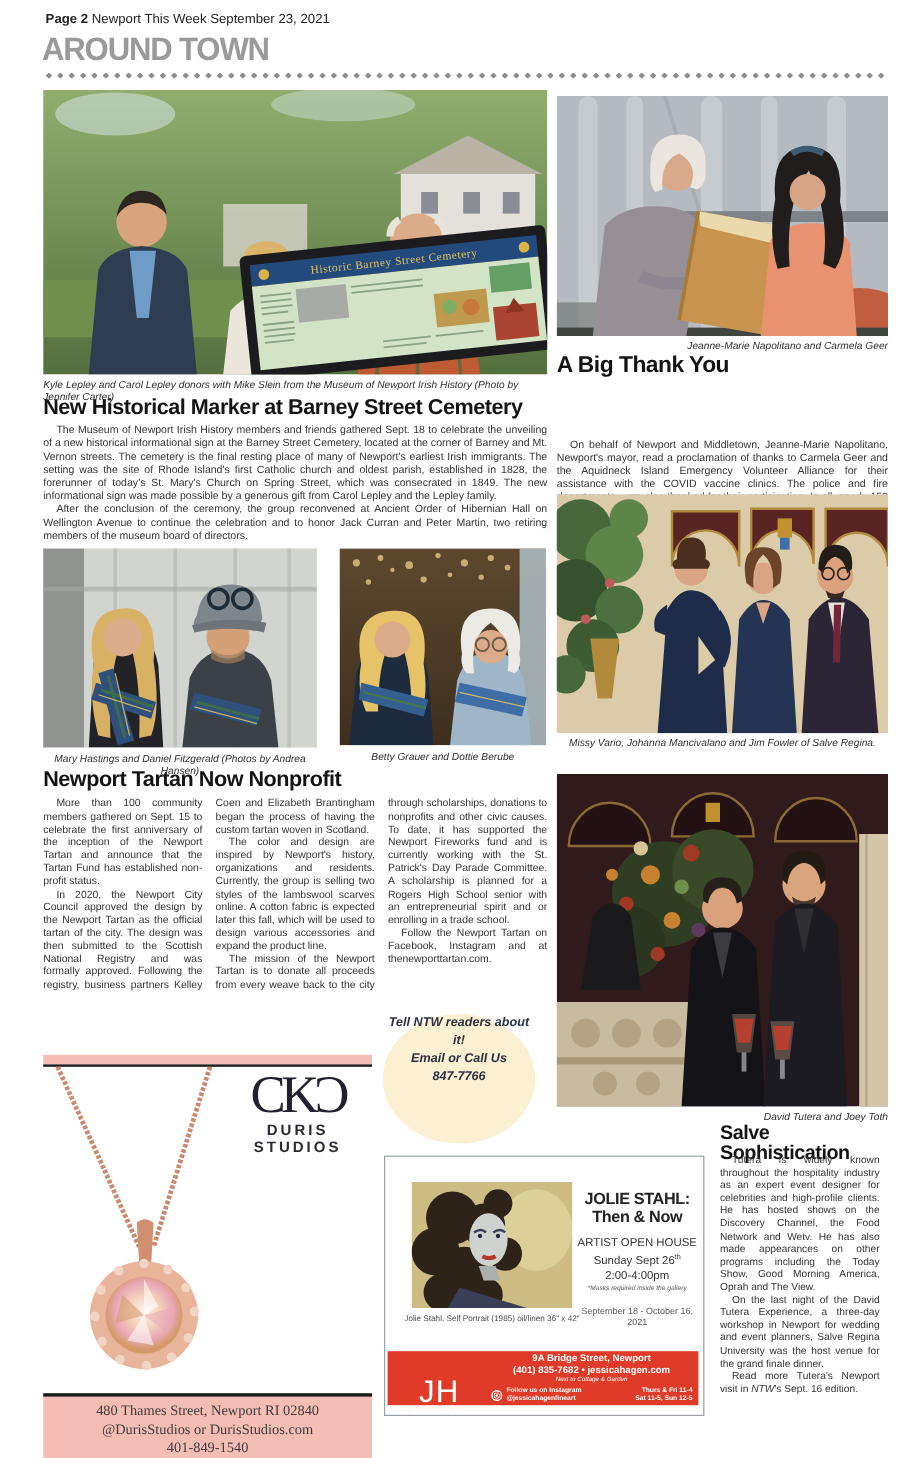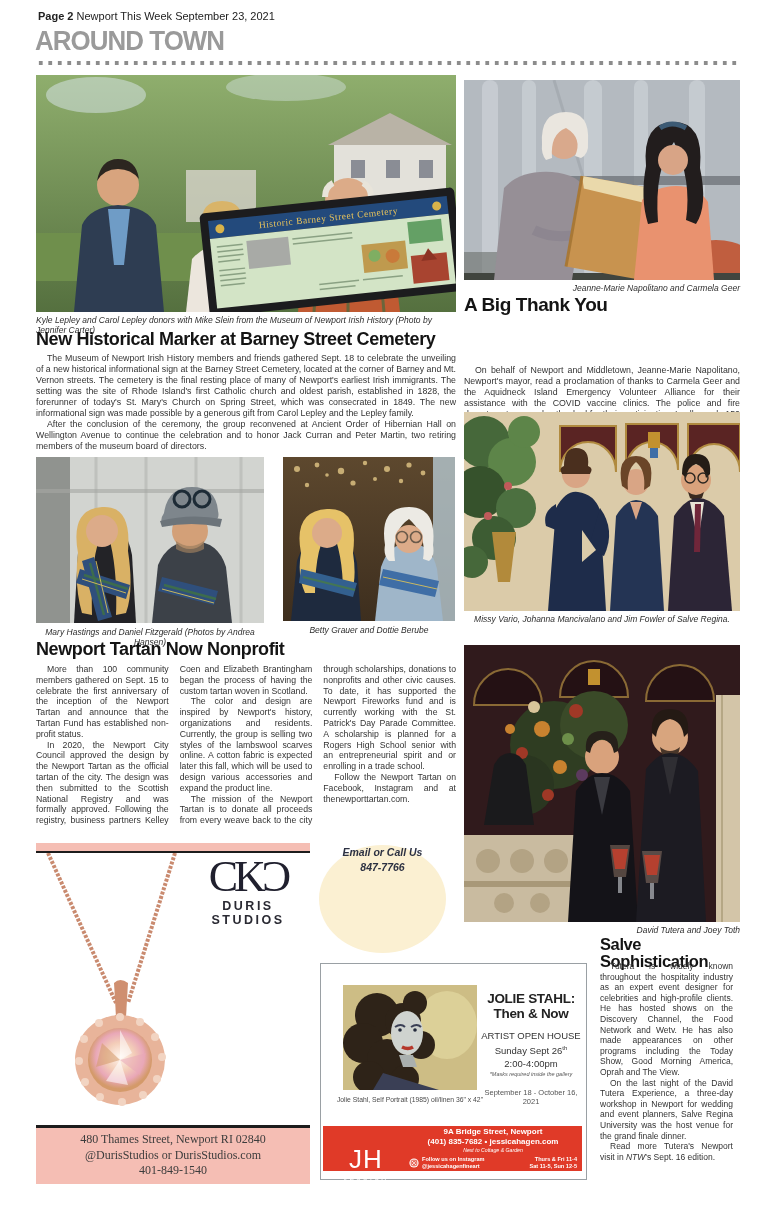--- a/index.html
+++ b/index.html
@@ -393,21 +393,21 @@
   </svg>
   <div class="abs cap" style="left:464px;top:925px;width:276px;text-align:right;">David Tutera and Joey Toth</div>
 
   <div class="abs hl" style="left:600px;top:936px;font-size:16.5px;width:140px;">Salve Sophistication</div>
   <div class="abs salve-body" style="left:600px;top:961px;width:133px;">
     <p>Tutera is widely known throughout the hospitality industry as an expert event designer for celebrities and high-profile clients. He has hosted shows on the Discovery Channel, the Food Network and Wetv. He has also made appearances on other programs including the Today Show, Good Morning America, Oprah and The View.</p>
     <p>On the last night of the David Tutera Experience, a three-day workshop in Newport for wedding and event planners, Salve Regina University was the host venue for the grand finale dinner.</p>
     <p><span>Read more Tutera's Newport visit in </span><i>NTW</i><span>'s Sept. 16 edition.</span></p>
   </div>
 
-  <div class="abs" style="left:36px;top:843px;width:274px;height:312px;">
+  <div class="abs" style="left:36px;top:879px;width:274px;height:312px;">
     <div class="pinkbar abs" style="left:0;top:0;width:274px;height:8px;"></div>
     <div class="blackline abs" style="left:0;top:8px;width:274px;height:2px;"></div>
     <svg class="abs" style="left:0;top:10px;" width="274" height="269" viewBox="0 0 274 269">
       <line x1="12" y1="0" x2="80" y2="150" stroke="#c98a6f" stroke-width="4" stroke-dasharray="3,1.5"></line>
       <line x1="139" y1="0" x2="92" y2="150" stroke="#c98a6f" stroke-width="4" stroke-dasharray="3,1.5"></line>
       <path d="M78,130 q6,-6 14,0 l-2,34 q-5,5 -10,0z" fill="#cf8f70"></path>
       <circle cx="84" cy="168" r="6" fill="none" stroke="#cf8f70" stroke-width="3"></circle>
       <circle cx="84" cy="207" r="45" fill="#e8b49a"></circle>
       <g fill="#f2d4c2">
         <circle cx="84" cy="164" r="4"></circle>
@@ -437,20 +437,21 @@
     </div>
     <div class="blackline abs" style="left:0;top:282px;width:274px;height:3px;"></div>
     <div class="duris-addr abs" style="left:0;top:285px;width:274px;height:52px;">
       <div>480 Thames Street, Newport RI 02840</div>
       <div>@DurisStudios or DurisStudios.com</div>
       <div>401-849-1540</div>
     </div>
   </div>
 
   <div class="abs evt" style="left:319px;top:845px;width:127px;height:108px;padding-top:0;">
+    <div>Tell NTW readers about it!</div>
     <div>Email or Call Us</div>
     <div>847-7766</div>
   </div>
 
   <div class="abs jolie" style="left:320px;top:963px;width:265px;height:215px;">
     <svg class="abs" style="left:22px;top:21px;" width="134" height="105" viewBox="0 0 134 105">
       <rect width="134" height="105" fill="#cdbd85"></rect>
       <ellipse cx="104" cy="40" rx="30" ry="34" fill="#e0d49c" opacity=".8"></ellipse>
       <g fill="#2e2318">
         <circle cx="34" cy="30" r="22"></circle>

